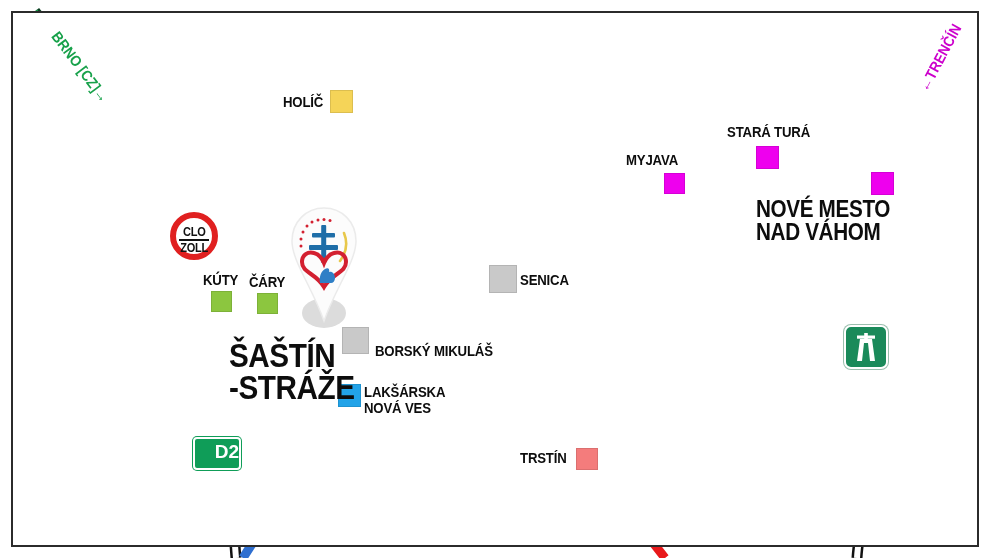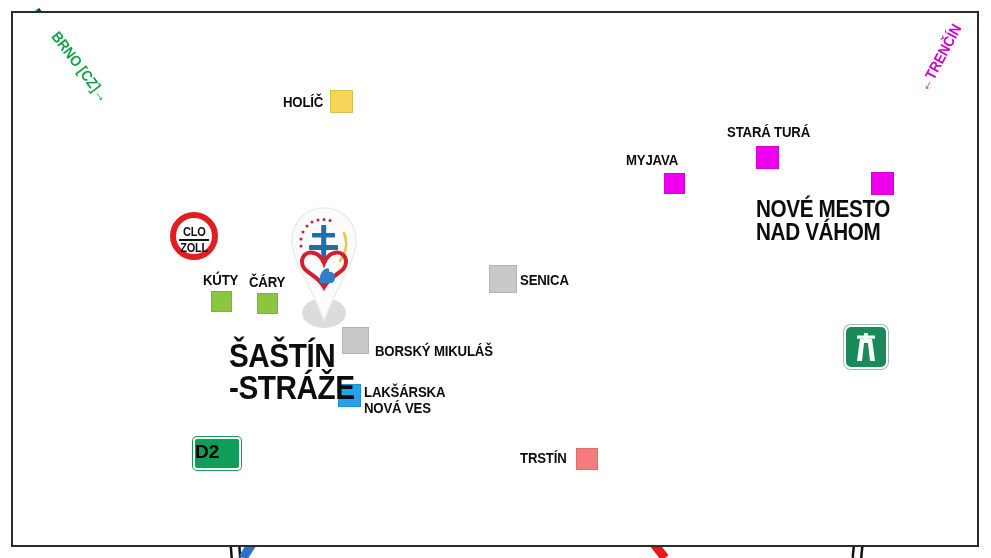--- a/index.html
+++ b/index.html
@@ -76,24 +76,24 @@
     background: #c9c9c9;
     border: 1px solid #b4b4b4;
     box-sizing: border-box;
   }
   
   .badge-d2 {
     position: absolute;
     background: #0f9d58;
     border: 2px solid #ffffff;
     border-radius: 4px;
-    color: #000000;
+    color: #ffffff;
     font-weight: bold;
     font-size: 19px;
-    text-align: left;
+    text-align: right;
     line-height: 26px;
     letter-spacing: 0px;
     box-shadow: 0 0 0 1px #0f9d58;
   }
   .sign-motorway {
     position: absolute;
     background: #1a8a5a;
     border: 2px solid #ffffff;
     border-radius: 7px;
     box-shadow: 0 0 0 1px #9bbfae;

